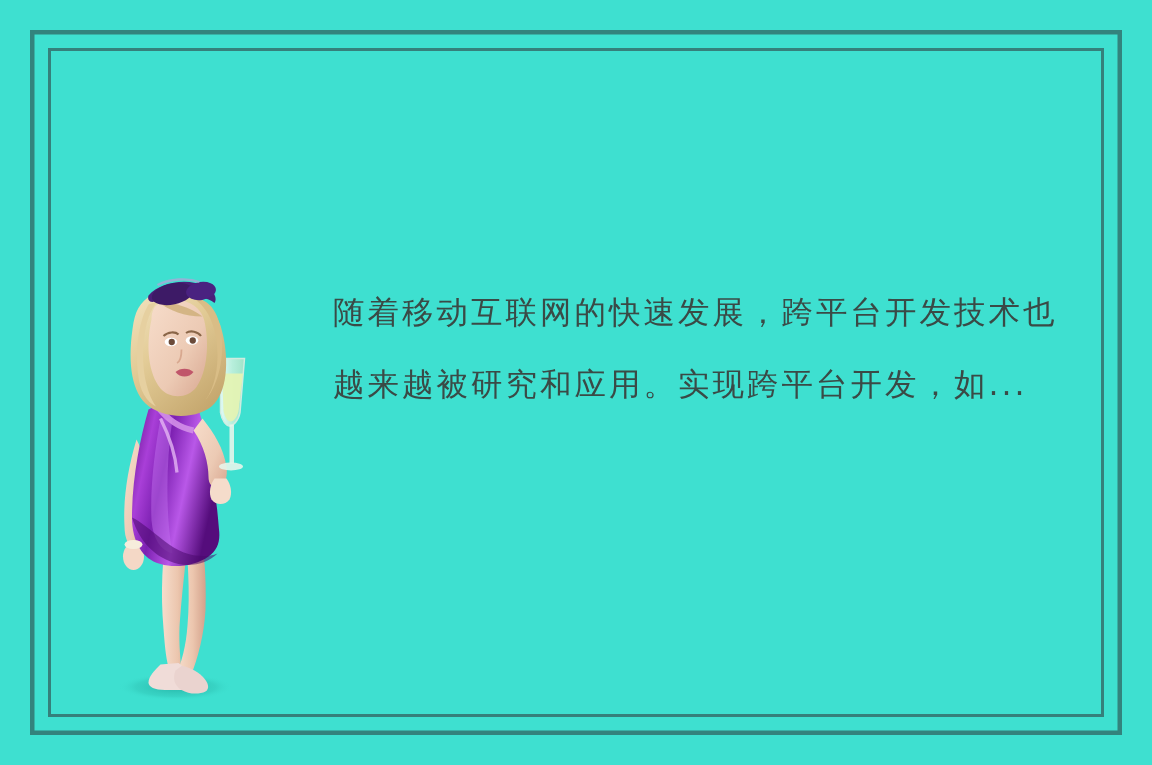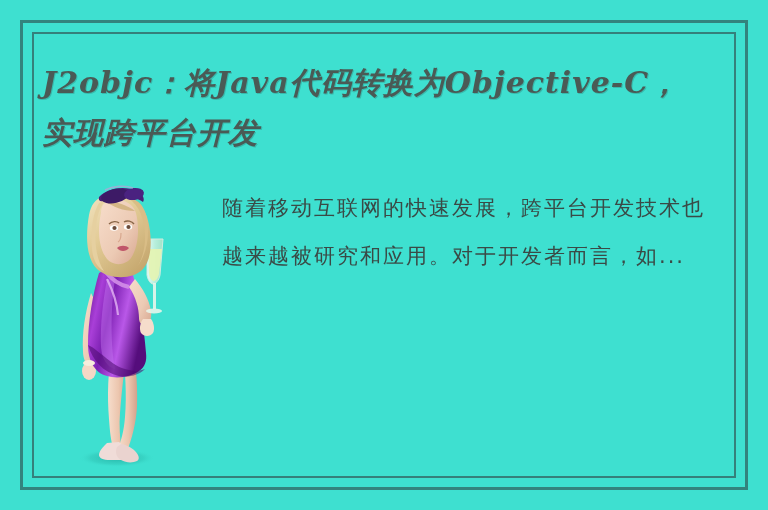--- a/index.html
+++ b/index.html
@@ -83,21 +83,20 @@
   }
 </style>
 </head>
 <body>
 
 <div id="card">
 
   <div id="frame-outer"></div>
   <div id="frame-inner"></div>
 
-  <div id="title"><span>J2objc：将Java代码转换为Objective-C，实现跨平台开发</span></div>
 
   <div id="illustration">
     <svg viewBox="0 0 130 300" width="130" height="300" xmlns="http://www.w3.org/2000/svg">
       <defs>
         <linearGradient id="gDress" x1="0" y1="0" x2="1" y2="0.4">
           <stop offset="0%" stop-color="#5c0f85"></stop>
           <stop offset="25%" stop-color="#a93fd8"></stop>
           <stop offset="45%" stop-color="#7d21b2"></stop>
           <stop offset="70%" stop-color="#b958e8"></stop>
           <stop offset="100%" stop-color="#550d7c"></stop>
@@ -182,15 +181,15 @@
 
       <path d="M44 22 C52 13, 70 10, 82 16 C88 19, 90 24, 88 27 C80 21, 60 19, 48 26 C45 27, 43 25, 44 22 Z" fill="#4a1f78"></path>
       <ellipse cx="60" cy="21" rx="14" ry="7" transform="rotate(-12 60 21)" fill="#3d1a66"></ellipse>
       <ellipse cx="79" cy="19" rx="10" ry="6" transform="rotate(-8 79 19)" fill="#4a2280"></ellipse>
       <path d="M50 15 C58 11, 70 10, 78 13" stroke="#b9a0d8" stroke-width="1.6" fill="none" opacity="0.7"></path>
 
       <ellipse cx="34" cy="188" rx="6" ry="3" fill="#f6eddc"></ellipse>
     </svg>
   </div>
 
-  <div id="excerpt"><span>随着移动互联网的快速发展，跨平台开发技术也越来越被研究和应用。对于开发者而言，如...</span></div>
+  <div id="excerpt"><span>随着移动互联网的快速发展，跨平台开发技术也越来越被研究和应用。实现跨平台开发，如...</span></div>
 
 </div>
 
 </body></html>

